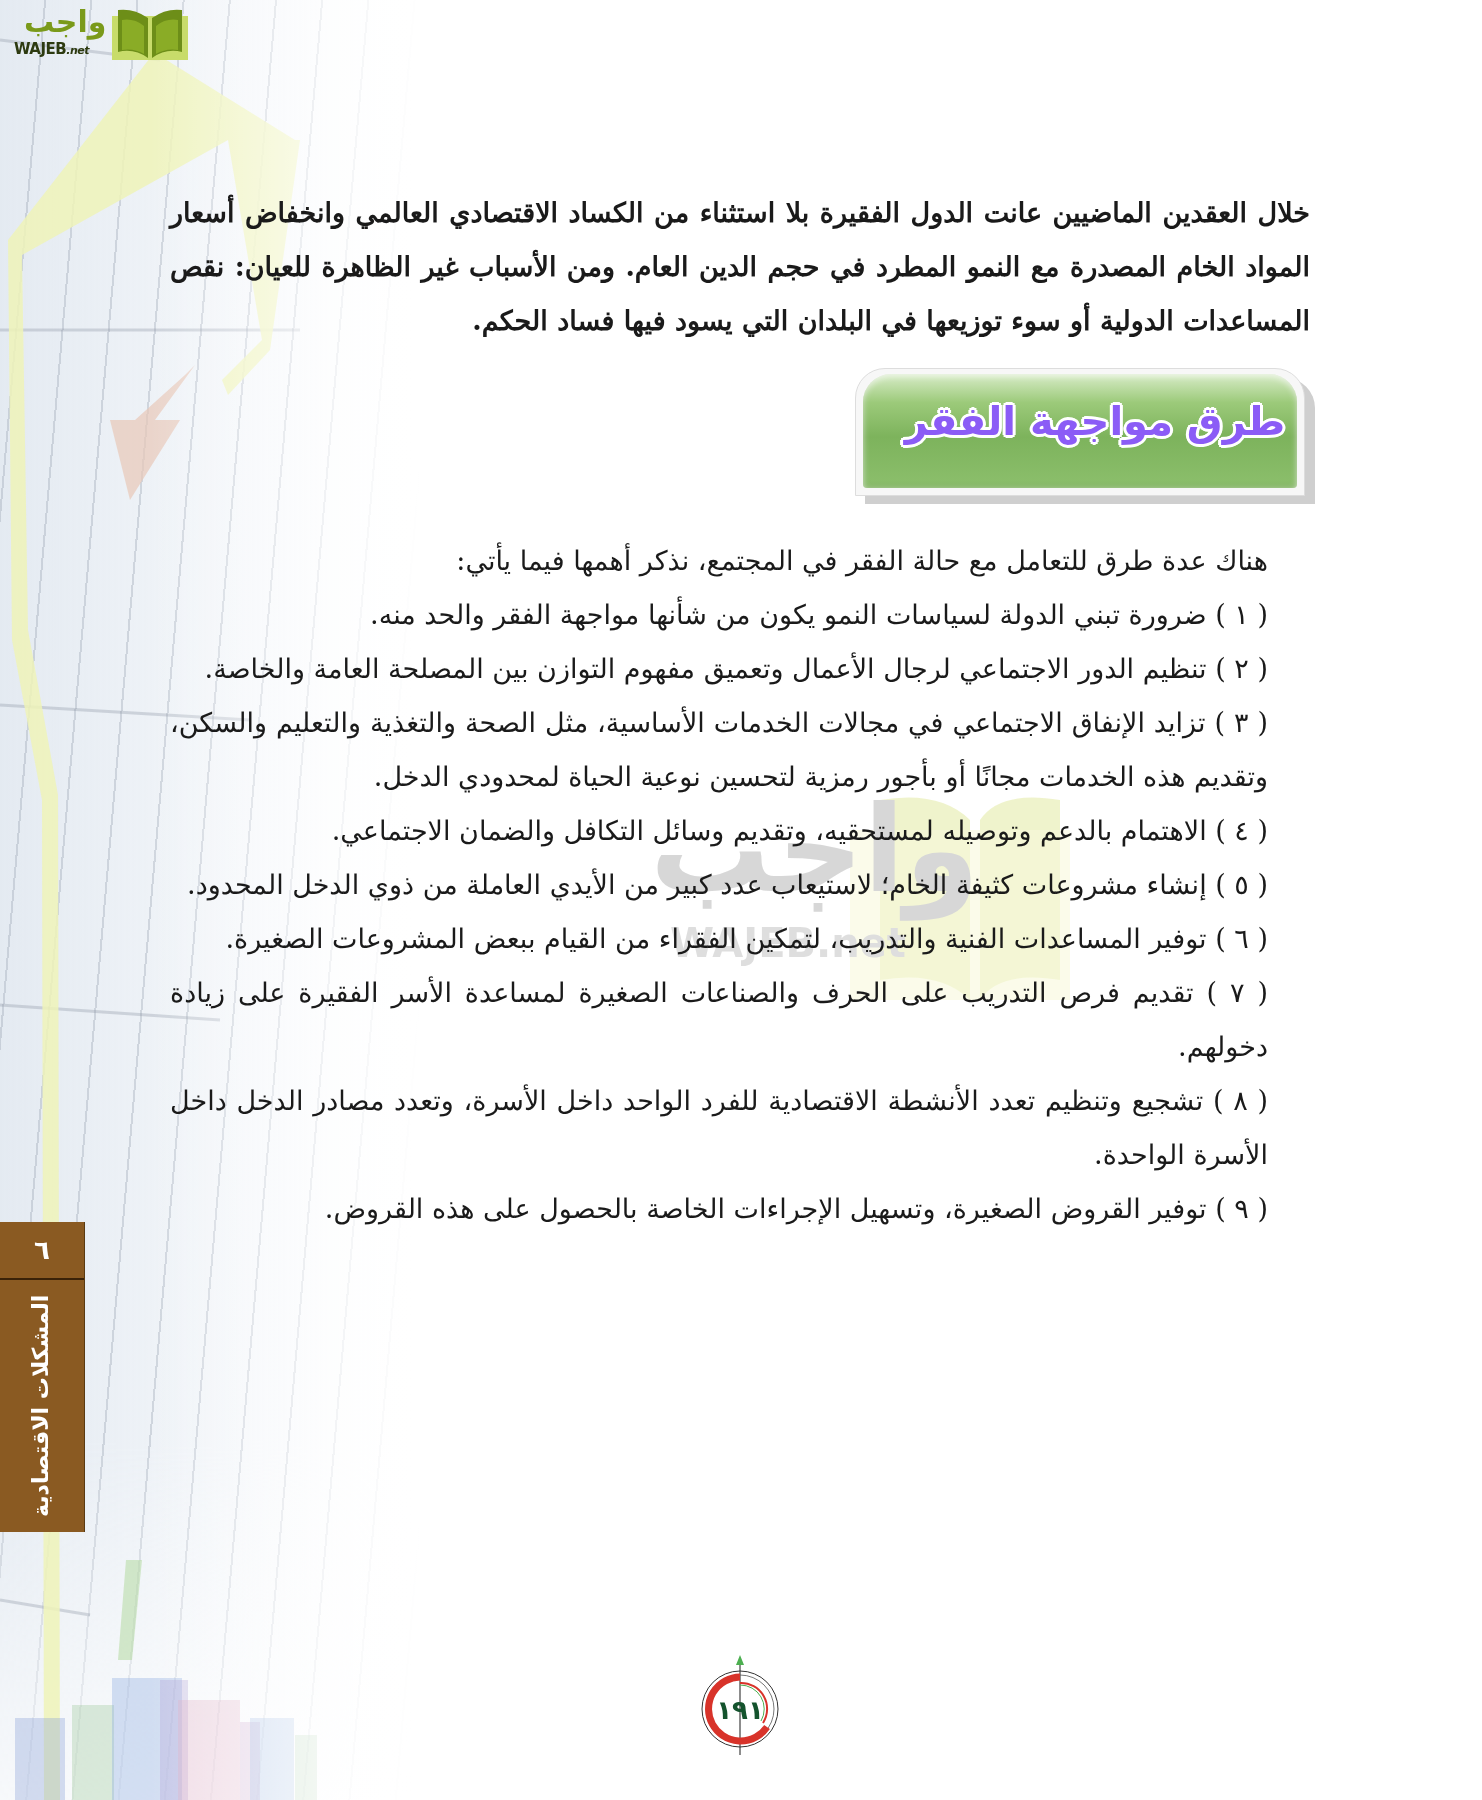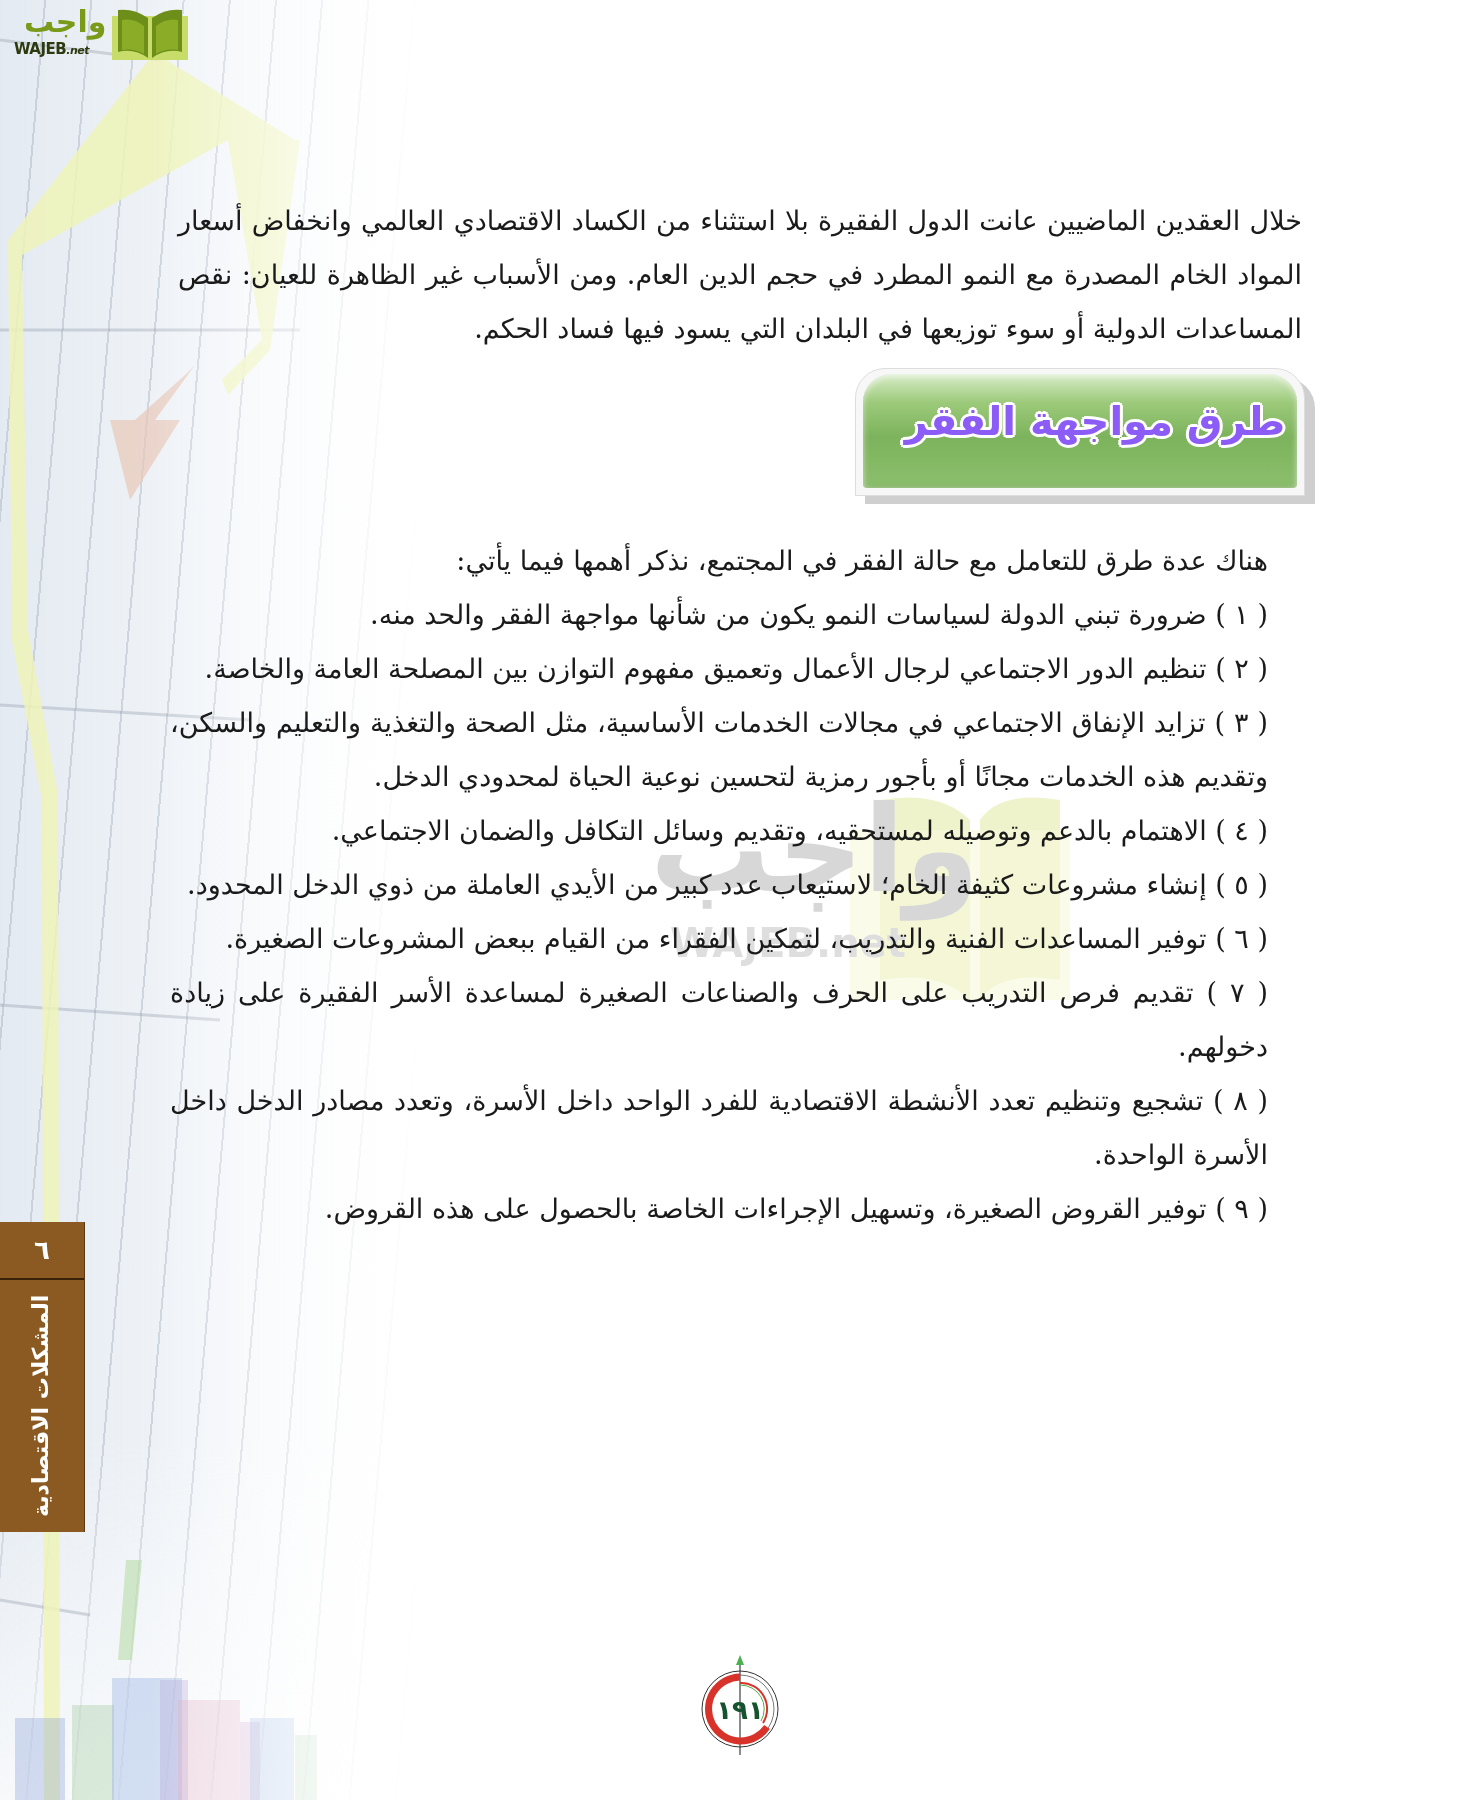--- a/index.html
+++ b/index.html
@@ -36,21 +36,21 @@
   }
   .logo-en small { font-size: 11px; font-style: italic; }
   .logo-book { position: absolute; left: 100px; top: 2px; }
 
   
   .content {
     position: absolute; left: 170px; width: 1140px; direction: rtl; text-align: justify;
     font-size: 27px; line-height: 54px;
   }
   .intro { top: 186px; }
-  .intro p { margin: 8px; text-align-last: right; }
+  .intro p { margin: 0; text-align-last: right; font-weight: bold; }
 
   .section-box {
     position: absolute; left: 855px; top: 368px; width: 450px; height: 128px;
   }
   .section-box .shadow {
     position: absolute; left: 10px; top: 10px; right: -10px; bottom: -8px;
     background: #cfcfcf; border-radius: 30px 30px 0 0;
   }
   .section-box .frame {
     position: absolute; left: 0; top: 0; right: 0; bottom: 0;

